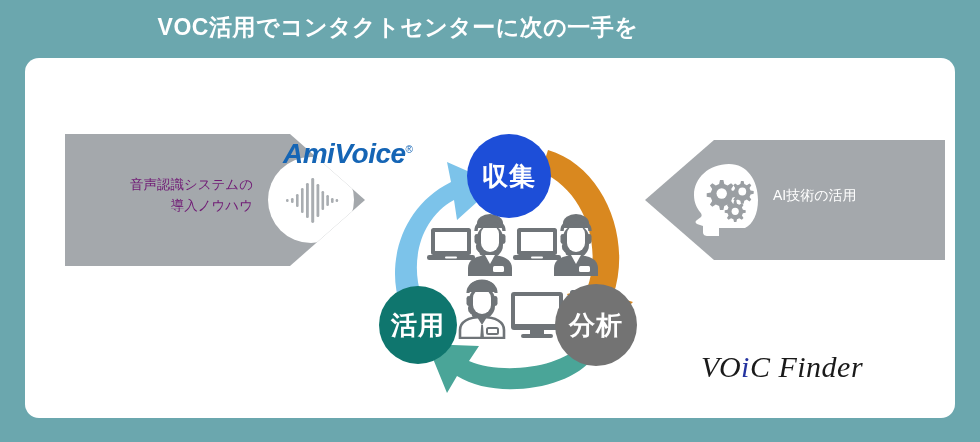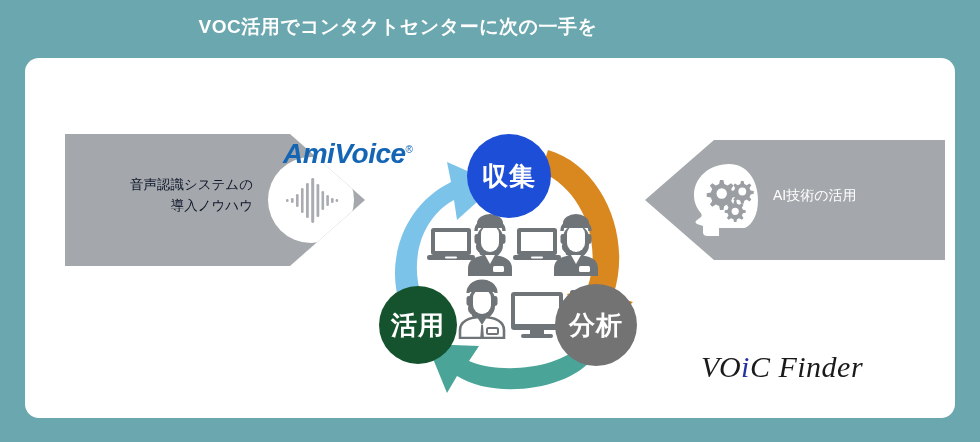--- a/index.html
+++ b/index.html
@@ -18,21 +18,21 @@
     background: #6ba7ae;
   }
 
   
   #title {
     position: absolute;
     left: 0;
     top: 12px;
     width: 796px;
     text-align: center;
-    font-size: 19px;
+    font-size: 23px;
     font-weight: bold;
     color: #ffffff;
     letter-spacing: 0.5px;
     line-height: 30px;
     white-space: nowrap;
   }
 
   
   #card {
     position: absolute;
@@ -54,21 +54,21 @@
     background: #a4a8ac;
     -webkit-clip-path: polygon(0 0, 75% 0, 100% 50%, 75% 100%, 0 100%);
     clip-path: polygon(0 0, 75% 0, 100% 50%, 75% 100%, 0 100%);
   }
   #left-chevron-label {
     position: absolute;
     left: 8px;
     top: 40px;
     width: 180px;
     text-align: right;
-    color: #0f172a;
+    color: #701a75;
     font-size: 13.5px;
     line-height: 21px;
     white-space: pre-line;
   }
   #wave-circle {
     position: absolute;
     left: 203px;
     top: 23px;
     width: 86px;
     height: 86px;
@@ -165,21 +165,21 @@
     background: #1d4ed8;
   }
   #node-analyze {
     left: 190px; top: 156px;
     width: 82px; height: 82px;
     background: #737373;
   }
   #node-utilize {
     left: 14px; top: 158px;
     width: 78px; height: 78px;
-    background: #14532d;
+    background: #0f766e;
     align-items: center;
   }
 
   #arrows-svg {
     position: absolute;
     left: 0; top: 0;
     width: 320px; height: 280px;
     z-index: 2;
   }
 

